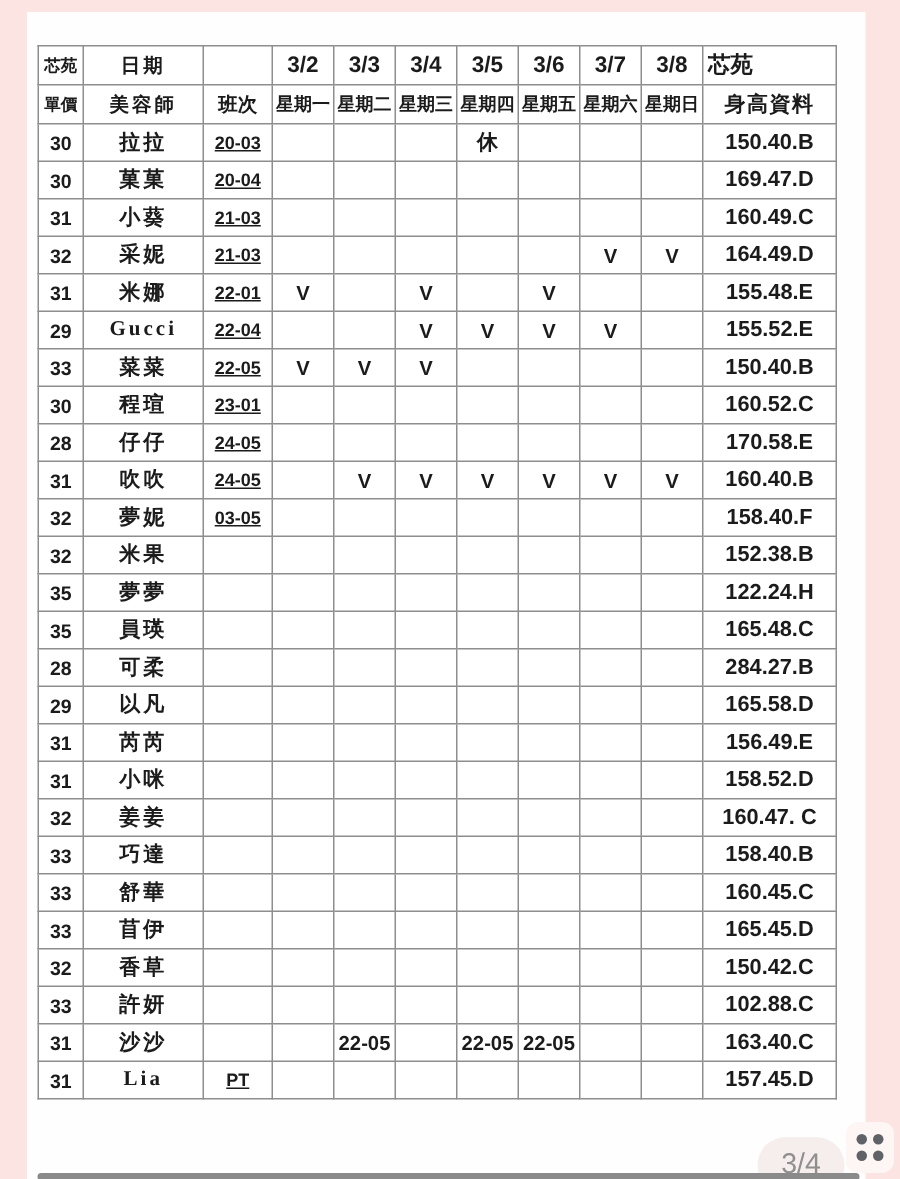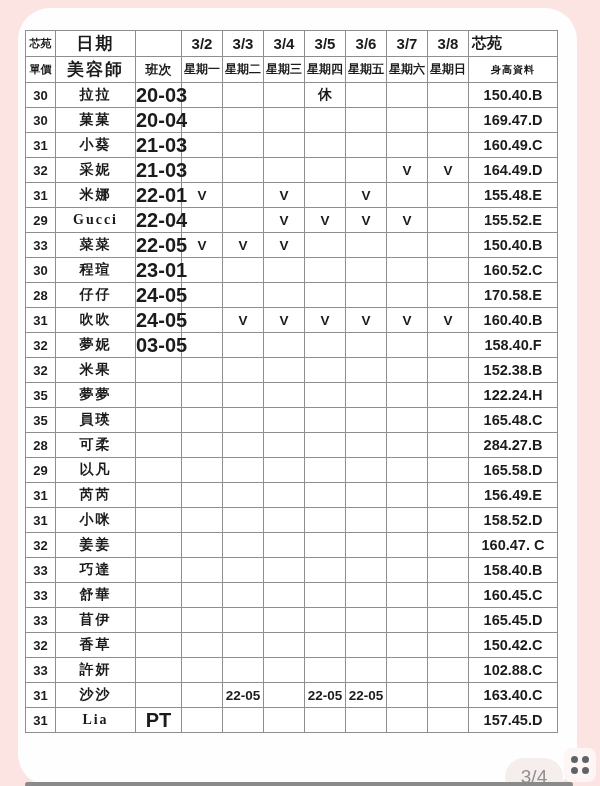--- a/index.html
+++ b/index.html
@@ -5,21 +5,20 @@
   * { margin:0; padding:0; box-sizing:border-box; }
   html,body { width:600px; height:786px; overflow:hidden; }
   body {
     background:#fbe4e1;
     font-family:"Liberation Sans", sans-serif;
     position:relative;
   }
   .photo {
     position:absolute; left:18px; top:8px; width:559px; height:778px;
     background:#fefefe;
-    border-radius:32px;
   }
   table.sched {
     position:absolute; left:7px; top:22px;
     border-collapse:collapse; table-layout:fixed; width:532px;
     background:#ffffff;
   }
   table.sched td, table.sched th {
     border:1px solid #8e8e8e;
     text-align:center; vertical-align:middle;
     font-weight:bold; color:#1b1b1b;
@@ -31,30 +30,30 @@
 
   
   .green  { color:#00a14b; }
   .navy   { color:#203864; }
   .teal   { color:#1f9ac9;margin-top:24px; }
   .purple { color:#8a2fc4; }
   .red    { color:#d81e2c; }
   .black  { color:#1b1b1b; }
 
   .h-small { font-size:11px; }
-  .h-big   { font-size:17px; letter-spacing:2px; }
+  .h-big   { font-size:13px; letter-spacing:2px; }
   .h-date  { font-size:15px; }
   .h-week  { font-size:12px; letter-spacing:0;font-family:Liberation Mono, monospace; }
   .h-shift { font-size:13px; }
-  .h-info  { font-size:10px; text-align:left; padding-left:3px; letter-spacing:1px; }
+  .h-info  { font-size:14px; text-align:left; padding-left:3px; letter-spacing:1px; }
 
   
   td.price { font-size:13px; color:#d81e2c; }
   td.name  { font-size:14px; color:#203864; letter-spacing:2px; font-family:"Liberation Serif", serif; }
-  td.shift { font-size:20px; color:#8a2fc4; }
+  td.shift { font-size:12px; color:#8a2fc4;text-decoration:underline; }
   td.mark  { font-size:13.5px; color:#1b1b1b; }
   td.rest  { font-size:14px; color:#d81e2c; }
   td.info  { font-size:14.5px; color:#1b1b1b; text-align:left; padding-left:4px; }
 
   
   .page-pill {
     position:absolute; left:505px; top:758px; width:58px; height:38px;
     background:#f6eeec; border-radius:19px;
     display:flex; align-items:center; justify-content:center;
     color:#8f8f8f; font-size:19px; font-weight:normal;

